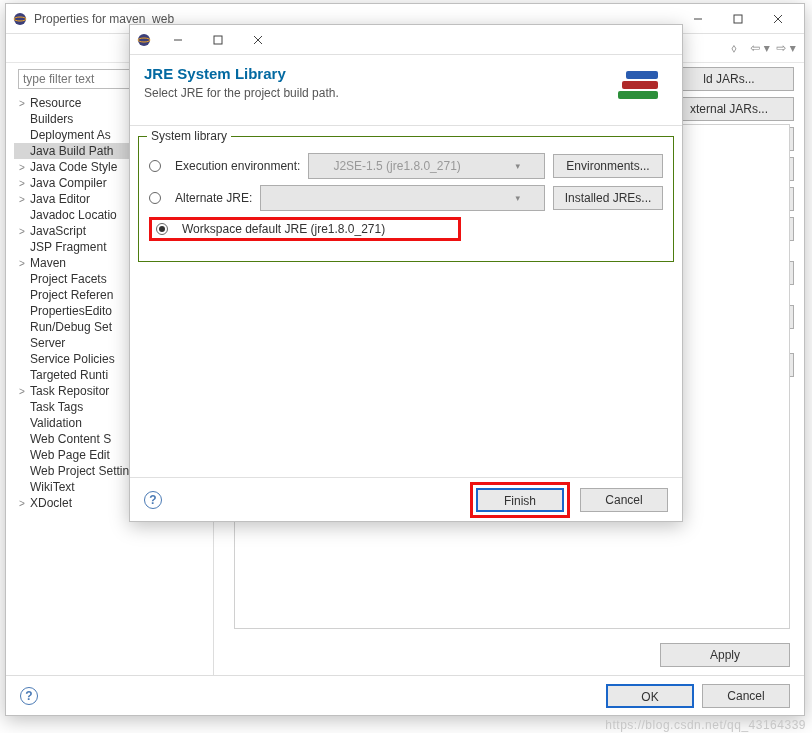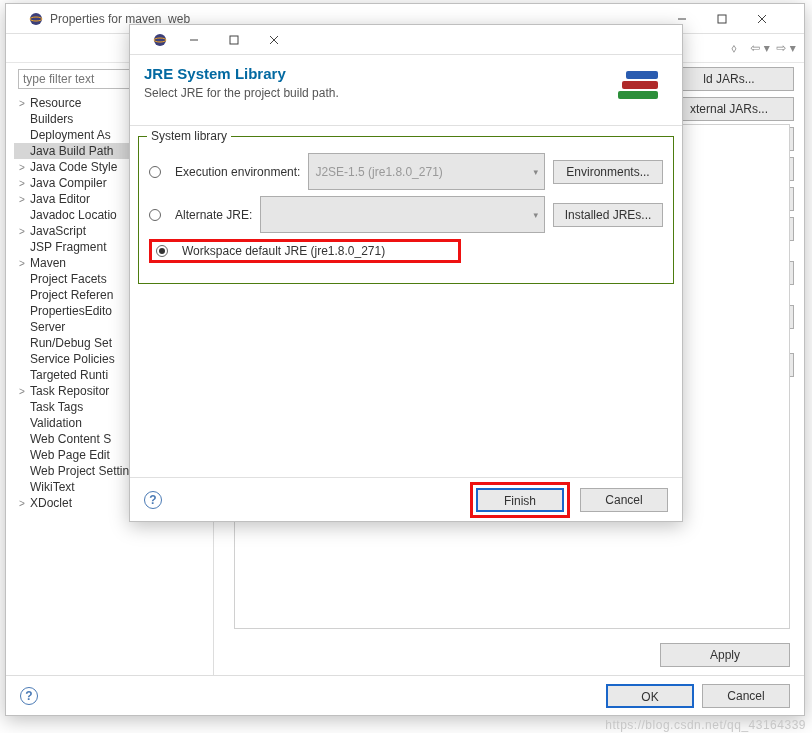--- a/index.html
+++ b/index.html
@@ -1,18 +1,18 @@
 <!DOCTYPE html>
 <html><head>
 <meta charset="utf-8">
 <style>
   * { box-sizing: border-box; font-family: "Segoe UI", Tahoma, sans-serif; font-size: 12px; }
   body { margin: 0; background: #fff; width: 812px; height: 733px; position: relative; overflow: hidden; color: #333; }
   .win { position: absolute; background: #fff; border: 1px solid #bfbfbf; box-shadow: 0 4px 18px rgba(0,0,0,.25); }
-  .titlebar { height: 30px; display: flex; align-items: center; padding: 0 22px; border-bottom: 1px solid #e0e0e0; background: #fff; }
+  .titlebar { height: 30px; display: flex; align-items: center; padding: 0 6px; border-bottom: 1px solid #e0e0e0; background: #fff; }
   .titlebar .ico { width: 16px; height: 16px; margin-right: 6px; display: inline-block; }
   .titlebar .ttl { flex: 1; color: #555; }
   .winbtns { display: flex; gap: 0; }
   .winbtn { width: 40px; height: 28px; display: flex; align-items: center; justify-content: center; color: #444; }
   .winbtn svg { width: 10px; height: 10px; }
   .navbtns { display:flex; gap:2px; padding:4px 6px; justify-content:flex-end; border-bottom:1px solid #e6e6e6;}
   .navbtn { width:24px; height:20px; border:1px solid transparent; display:flex; align-items:center; justify-content:center; color:#888;}
   .props-body { display: flex; height: calc(100% - 30px - 28px - 40px); }
   .tree-wrap { width: 208px; border-right: 1px solid #ddd; padding: 4px 0 0 4px; overflow: hidden; }
   .filter { width: 188px; height: 20px; border: 1px solid #bcbcbc; padding: 2px 4px; color: #ef4444; margin: 2px 4px 6px 8px;}
@@ -35,21 +35,21 @@
   .modal .hdr h2 { margin:0 0 4px 0; font-size:15px; font-weight:600; color:#0369a1;}
   .modal .hdr p  { margin:0; color:#555;}
   .books { width:56px; height:46px; }
   .modal .sep { height:1px; background:#e0e0e0; margin: 8px 0 0 0;}
   .grp { margin: 10px 8px; border:1px solid #4d7c0f; padding: 10px 10px 14px 10px; position:relative;}
   .grp .grp-ttl { position:absolute; top:-8px; left:8px; background:#fff; padding:0 4px; color:#333;}
   .row { display:flex; align-items:center; gap:8px; margin:6px 0;}
   .row label {display:flex; align-items:center; gap:14px; white-space:nowrap;}
   .radio { width:12px; height:12px; border:1px solid #666; border-radius:50%; display:inline-flex; align-items:center; justify-content:center;}
   .radio.checked::after { content:""; width:6px; height:6px; background:#333; border-radius:50%;}
-  .combo { flex:1; height:37px; border:1px solid #adadad; background:#e6e6e6; color:#777; padding:2px 6px; display:flex; align-items:center; justify-content:space-between;}
+  .combo { flex:1; height:26px; border:1px solid #adadad; background:#e6e6e6; color:#777; padding:2px 24px; display:flex; align-items:center; justify-content:space-between;}
   .combo.disabled { color:#999; }
   .combo .arr { font-size:9px; color:#888;}
   .grp .btn { width:110px;}
   .hl-red { border:3px solid #e11; }
   .modal .foot { position:absolute; bottom:0; left:0; right:0; height:44px; border-top:1px solid #e0e0e0; display:flex; align-items:center; justify-content:flex-end; gap:10px; padding:0 14px;}
   .modal .foot .help { position:absolute; left:14px;}
   .help-ico { width:18px; height:18px; border:1.5px solid #4a7ab5; border-radius:50%; display:inline-flex; align-items:center; justify-content:center; color:#4a7ab5; font-weight:bold;}
   .eclipse-ico svg { width:16px; height:16px; }
   .watermark { position:absolute; right:6px; bottom:1px; color:#c7c7c7; font-size:12px; letter-spacing:.5px;}
   .content-area { position:absolute; left:228px; right:14px; top:120px; bottom:86px; border:1px solid #d0d0d0; background:#fff;}
@@ -145,25 +145,25 @@
           <li>
             <span class="caret">&nbsp;</span>
             <span>Project Referen</span>
           </li>
           <li>
             <span class="caret">&nbsp;</span>
             <span>PropertiesEdito</span>
           </li>
           <li>
             <span class="caret">&nbsp;</span>
+            <span>Run/Debug Set</span>
+          </li>
+          <li>
+            <span class="caret">&nbsp;</span>
             <span>Server</span>
-          </li>
-          <li>
-            <span class="caret">&nbsp;</span>
-            <span>Run/Debug Set</span>
           </li>
           <li>
             <span class="caret">&nbsp;</span>
             <span>Service Policies</span>
           </li>
           <li>
             <span class="caret">&nbsp;</span>
             <span>Targeted Runti</span>
           </li>
           <li>

